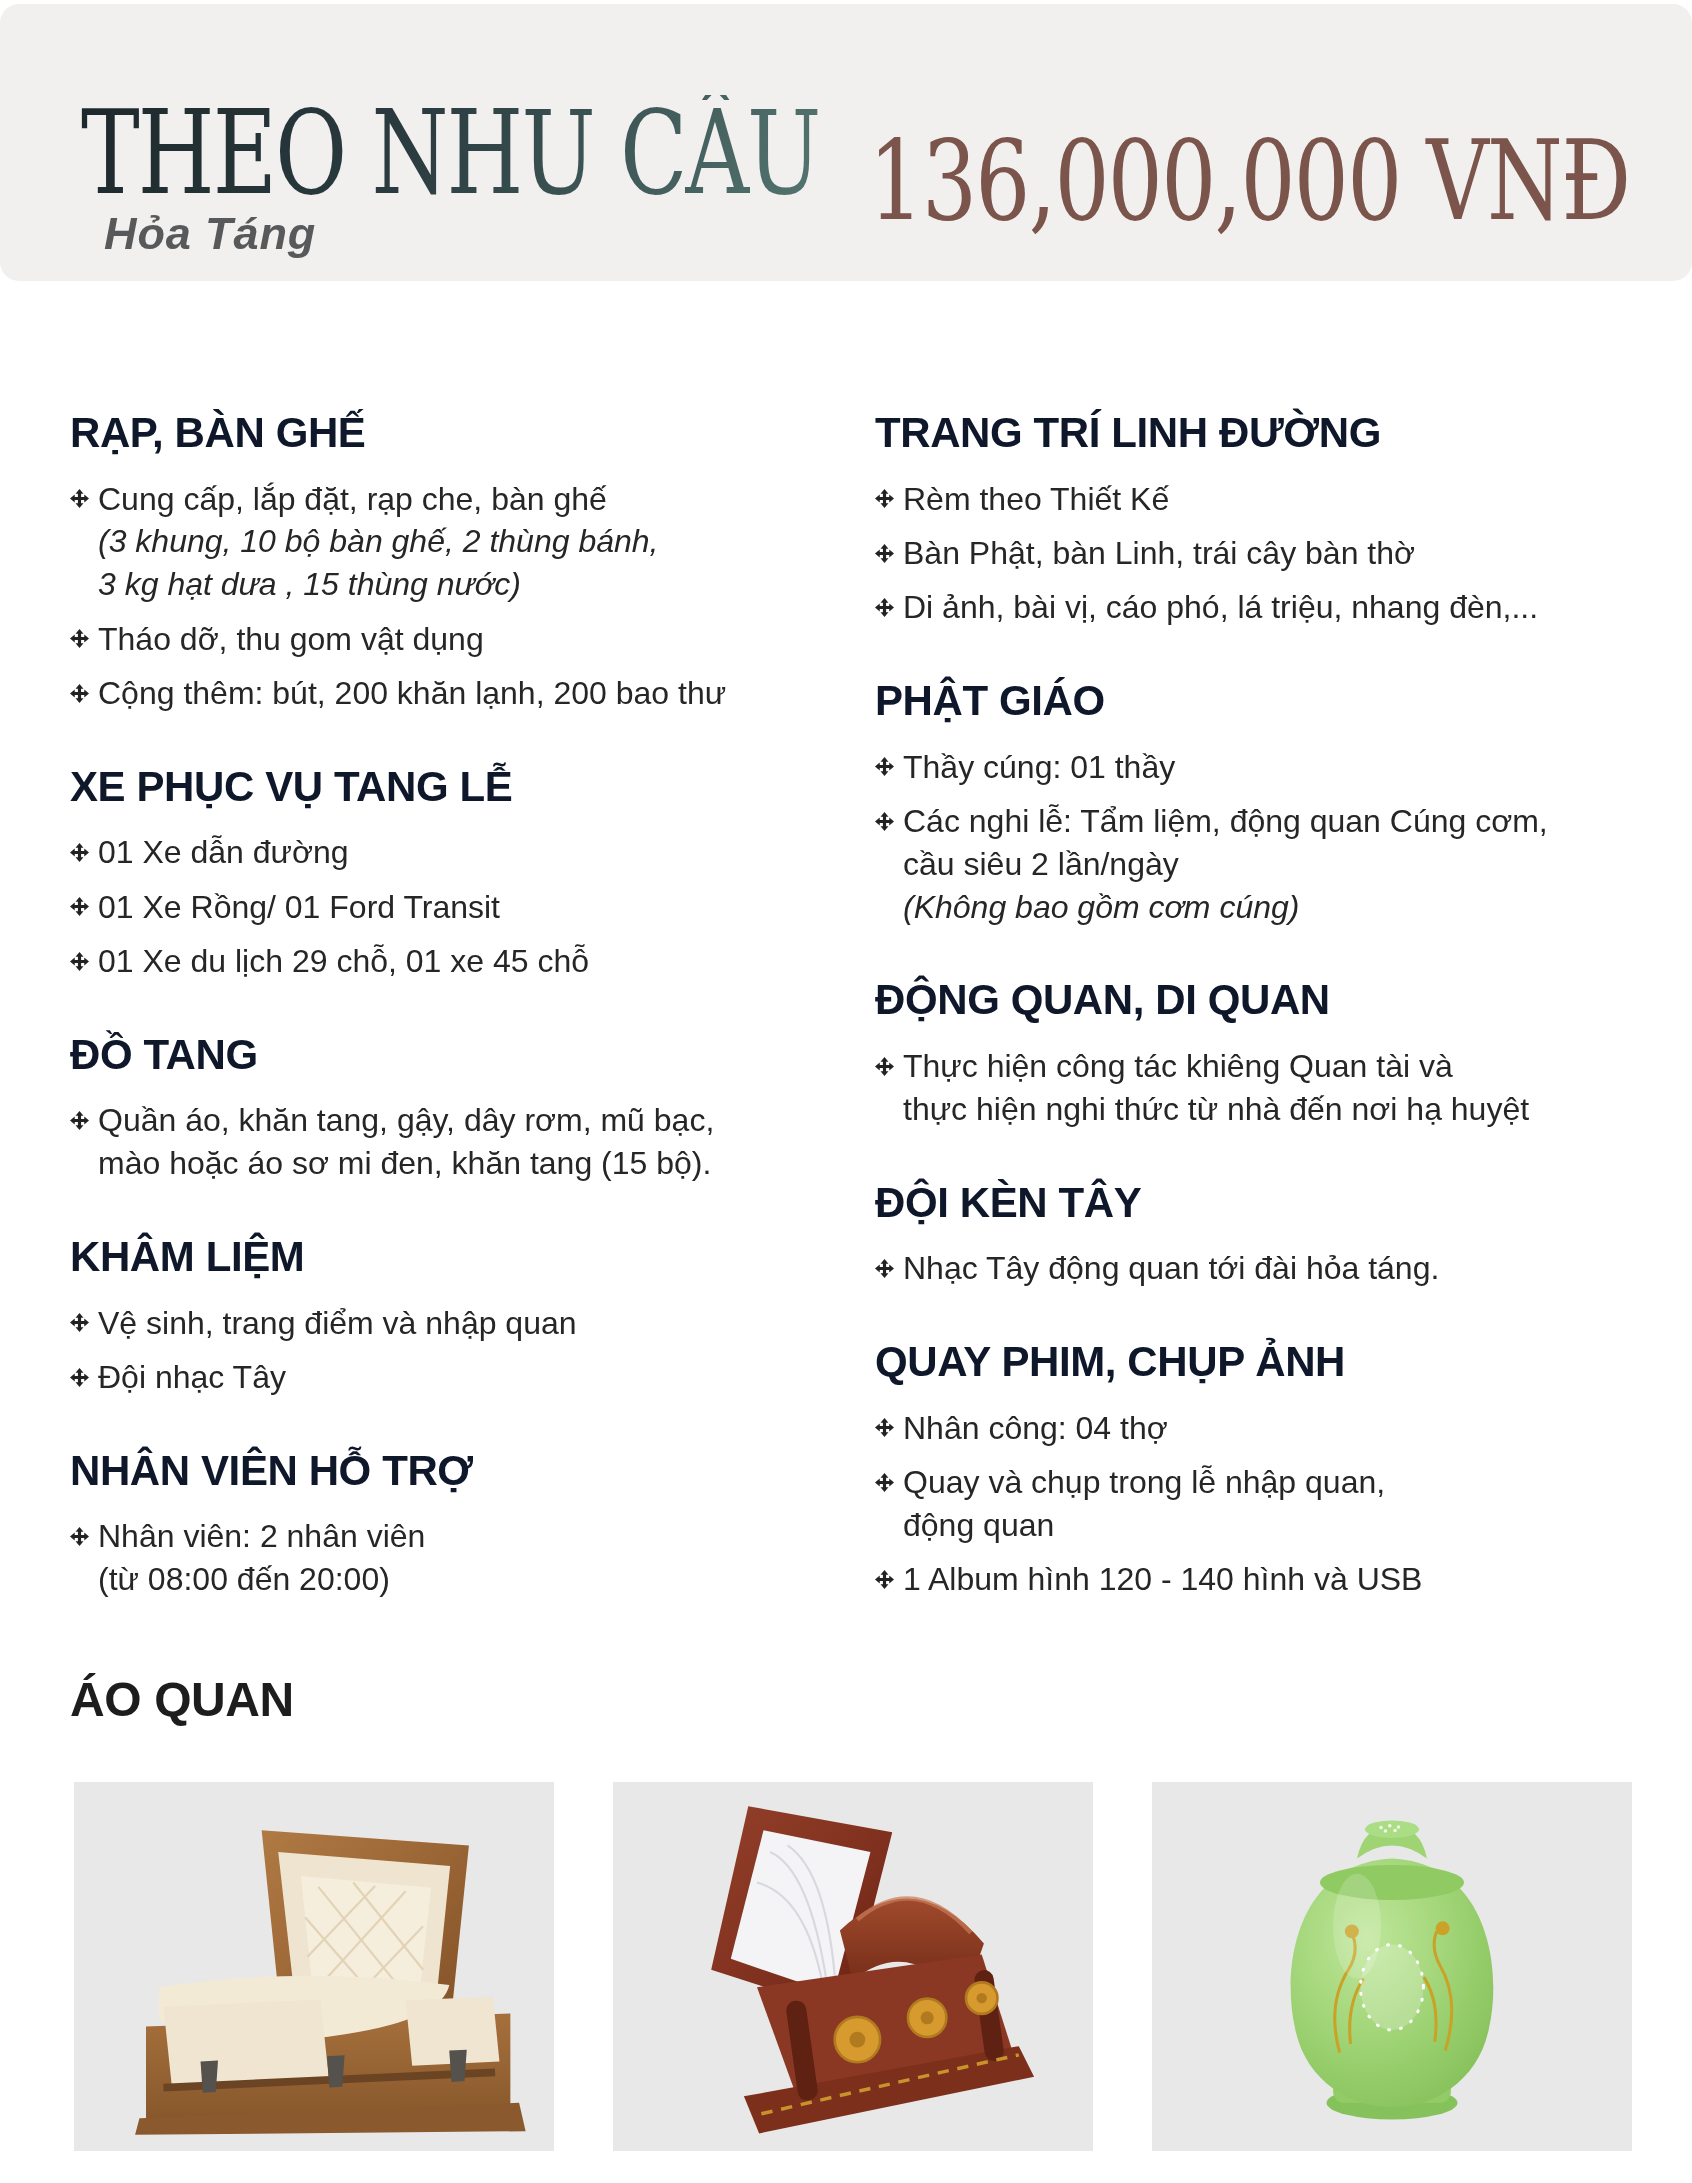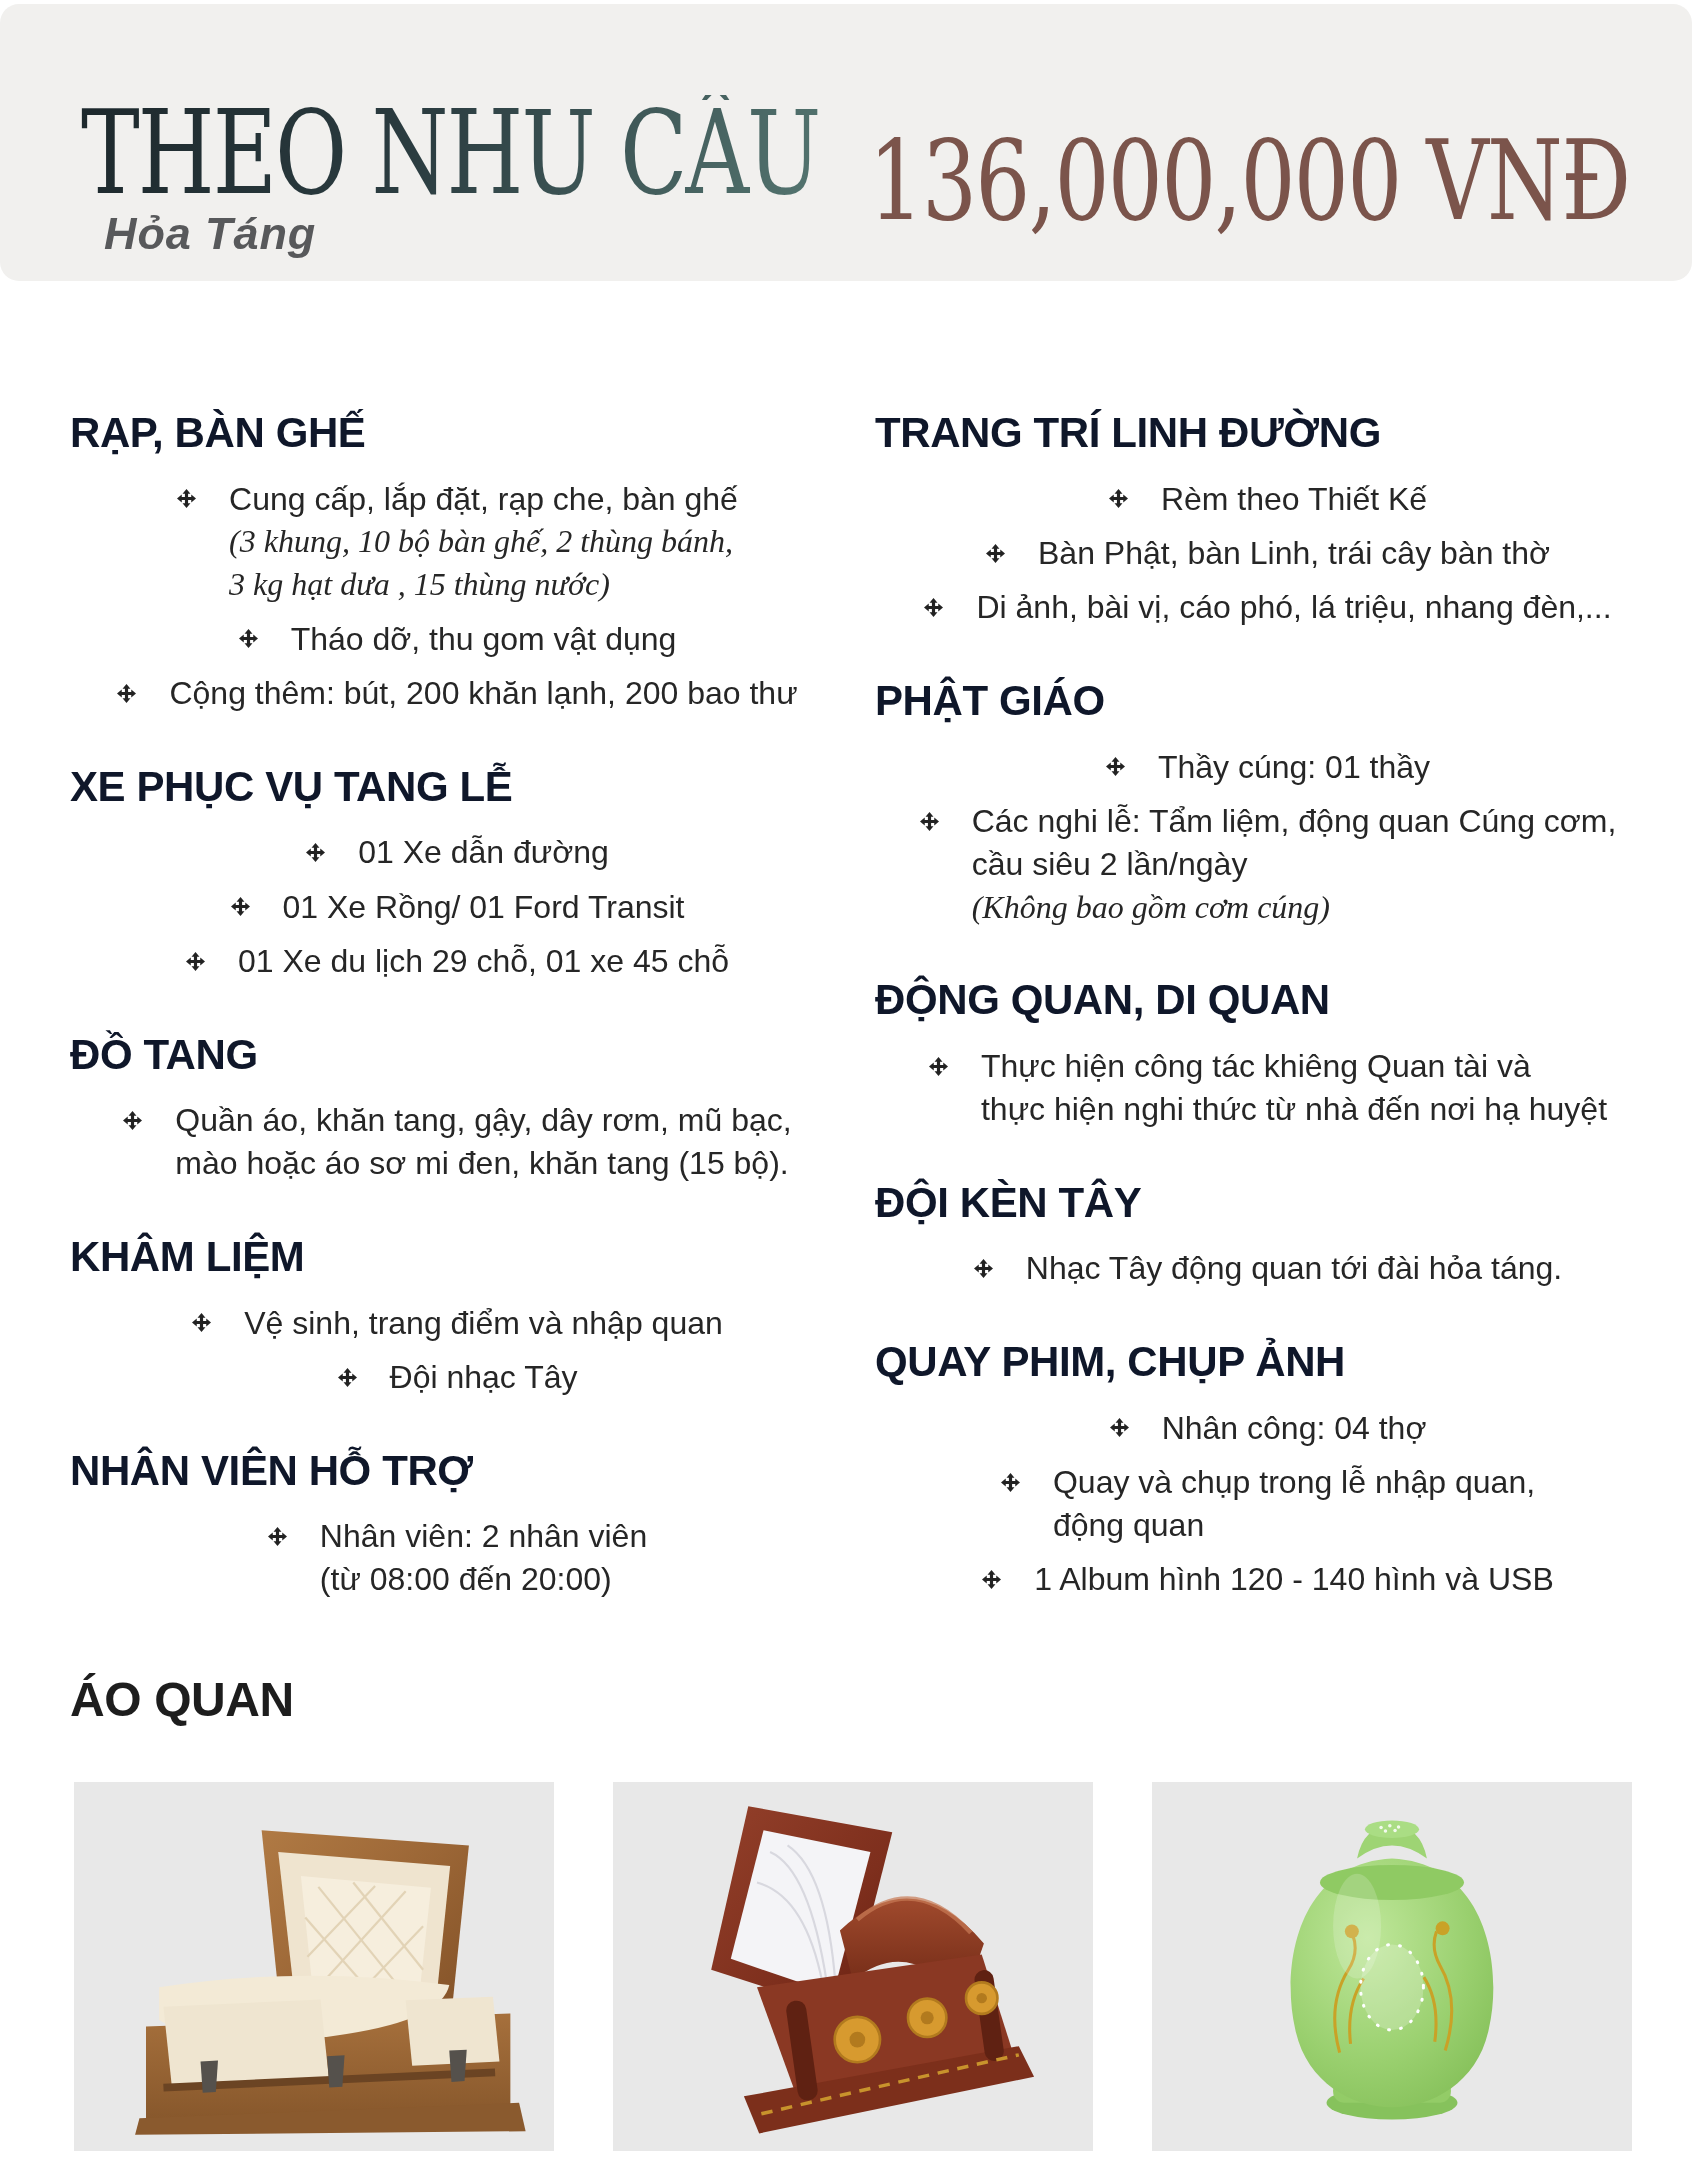--- a/index.html
+++ b/index.html
@@ -49,28 +49,28 @@
   .col-left  { left:70px;  width:775px; }
   .col-right { left:875px; width:786px; }
 
   .sec-h {
     font-size:42px; font-weight:700; letter-spacing:-0.4px;
     line-height:1.18; color:#0f172a;
     margin:47px 0 20px 0;
   }
   .sec:first-child .sec-h { margin-top:0; }
 
-  .bullet { display:flex; gap:33px; margin-bottom:11.4px;justify-content:center; }
+  .bullet { display:flex; gap:9px; margin-bottom:11.4px; }
   .bicon { flex:0 0 19px; width:19px; height:19px; margin-top:11.8px; }
   .bicon svg { width:19px; height:19px; display:block; fill:#222; }
   .btext {
     font-size:32px; line-height:1.34; color:#262626;
     white-space:pre-line;
   }
-  .bnote { font-style:italic; white-space:pre-line;font-family:Liberation Serif, serif; }
+  .bnote { font-style:italic; white-space:pre-line; }
 
   
   .products-h {
     position:absolute; left:70px; top:1672px;
     font-size:48px; font-weight:700; letter-spacing:-0.4px; color:#1d1d1d;
   }
   .card {
     position:absolute; top:1782px; width:480px; height:369px;
     background:#e8e8e8;
   }

